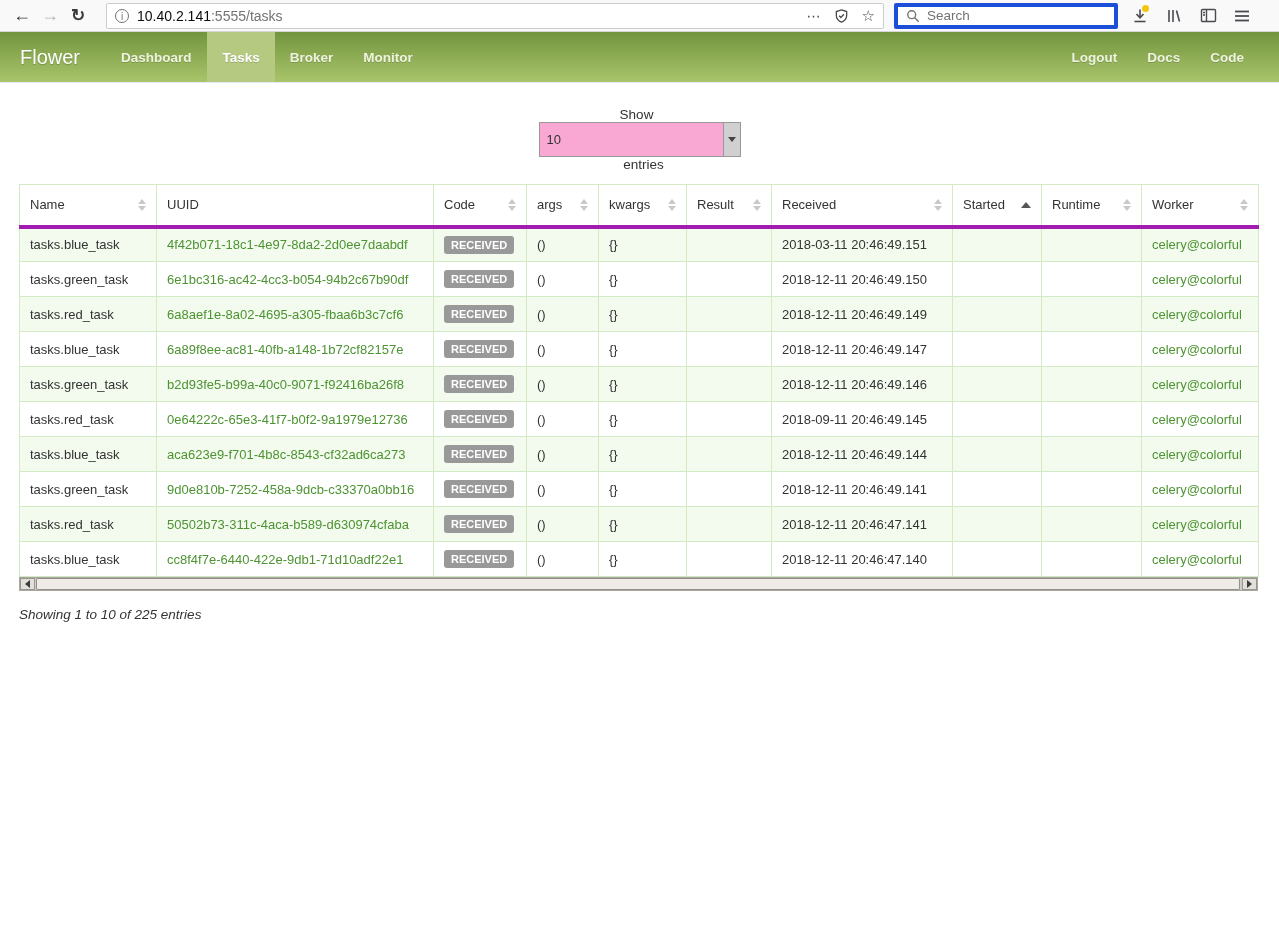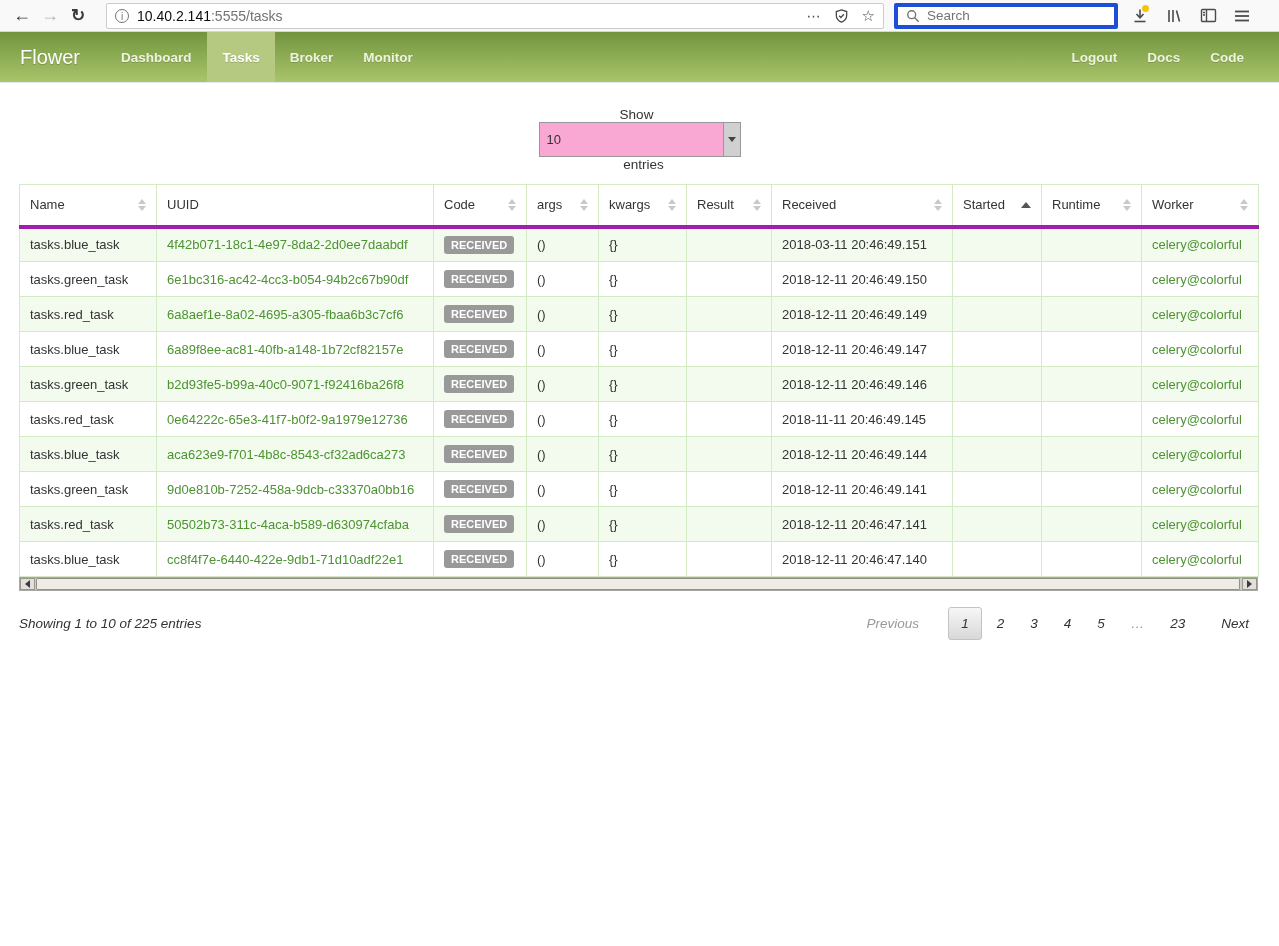--- a/index.html
+++ b/index.html
@@ -336,21 +336,21 @@
     <td></td>
     <td><a class="green-link">celery@colorful</a></td>
   </tr>
           <tr>
     <td>tasks.red_task</td>
     <td><a class="green-link">0e64222c-65e3-41f7-b0f2-9a1979e12736</a></td>
     <td><span class="state-badge">RECEIVED</span></td>
     <td>()</td>
     <td>{}</td>
     <td></td>
-    <td>2018-11-11 20:46:49.145</td>
+    <td>2018-09-11 20:46:49.145</td>
     <td></td>
     <td></td>
     <td><a class="green-link">celery@colorful</a></td>
   </tr>
           <tr>
     <td>tasks.blue_task</td>
     <td><a class="green-link">aca623e9-f701-4b8c-8543-cf32ad6ca273</a></td>
     <td><span class="state-badge">RECEIVED</span></td>
     <td>()</td>
     <td>{}</td>
@@ -401,25 +401,14 @@
 
     <div class="hscroll">
       <span class="hs-btn hs-left"></span>
       <span class="hs-thumb"></span>
       <span class="hs-btn hs-right"></span>
     </div>
   </div>
 
   <div class="table-footer">
     <span>Showing 1 to 10 of 225 entries</span>
-    <div class="paginate" id="paginate">
-        <span class="page-btn prev">Previous</span>
-        <span class="page-btn active">1</span>
-        <span class="page-btn ">2</span>
-        <span class="page-btn ">3</span>
-        <span class="page-btn ">4</span>
-        <span class="page-btn ">5</span>
-        <span class="page-btn gap">…</span>
-        <span class="page-btn ">23</span>
-        <span class="page-btn next">Next</span>
-      </div>
   </div>
 </div>
 
 </body></html>

